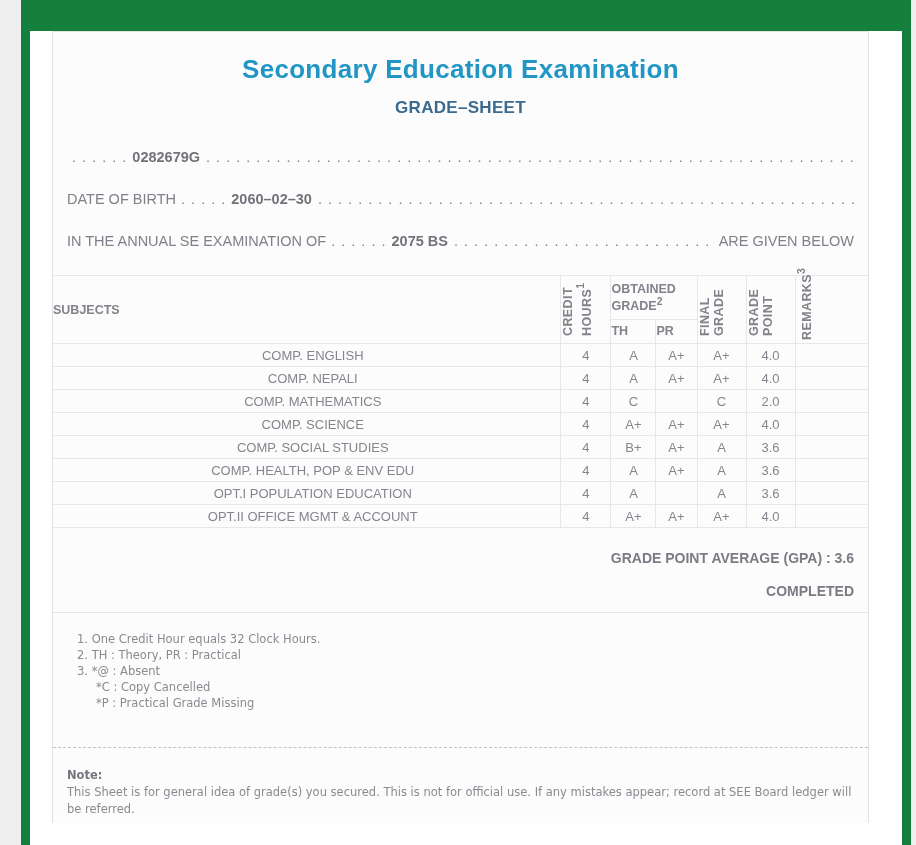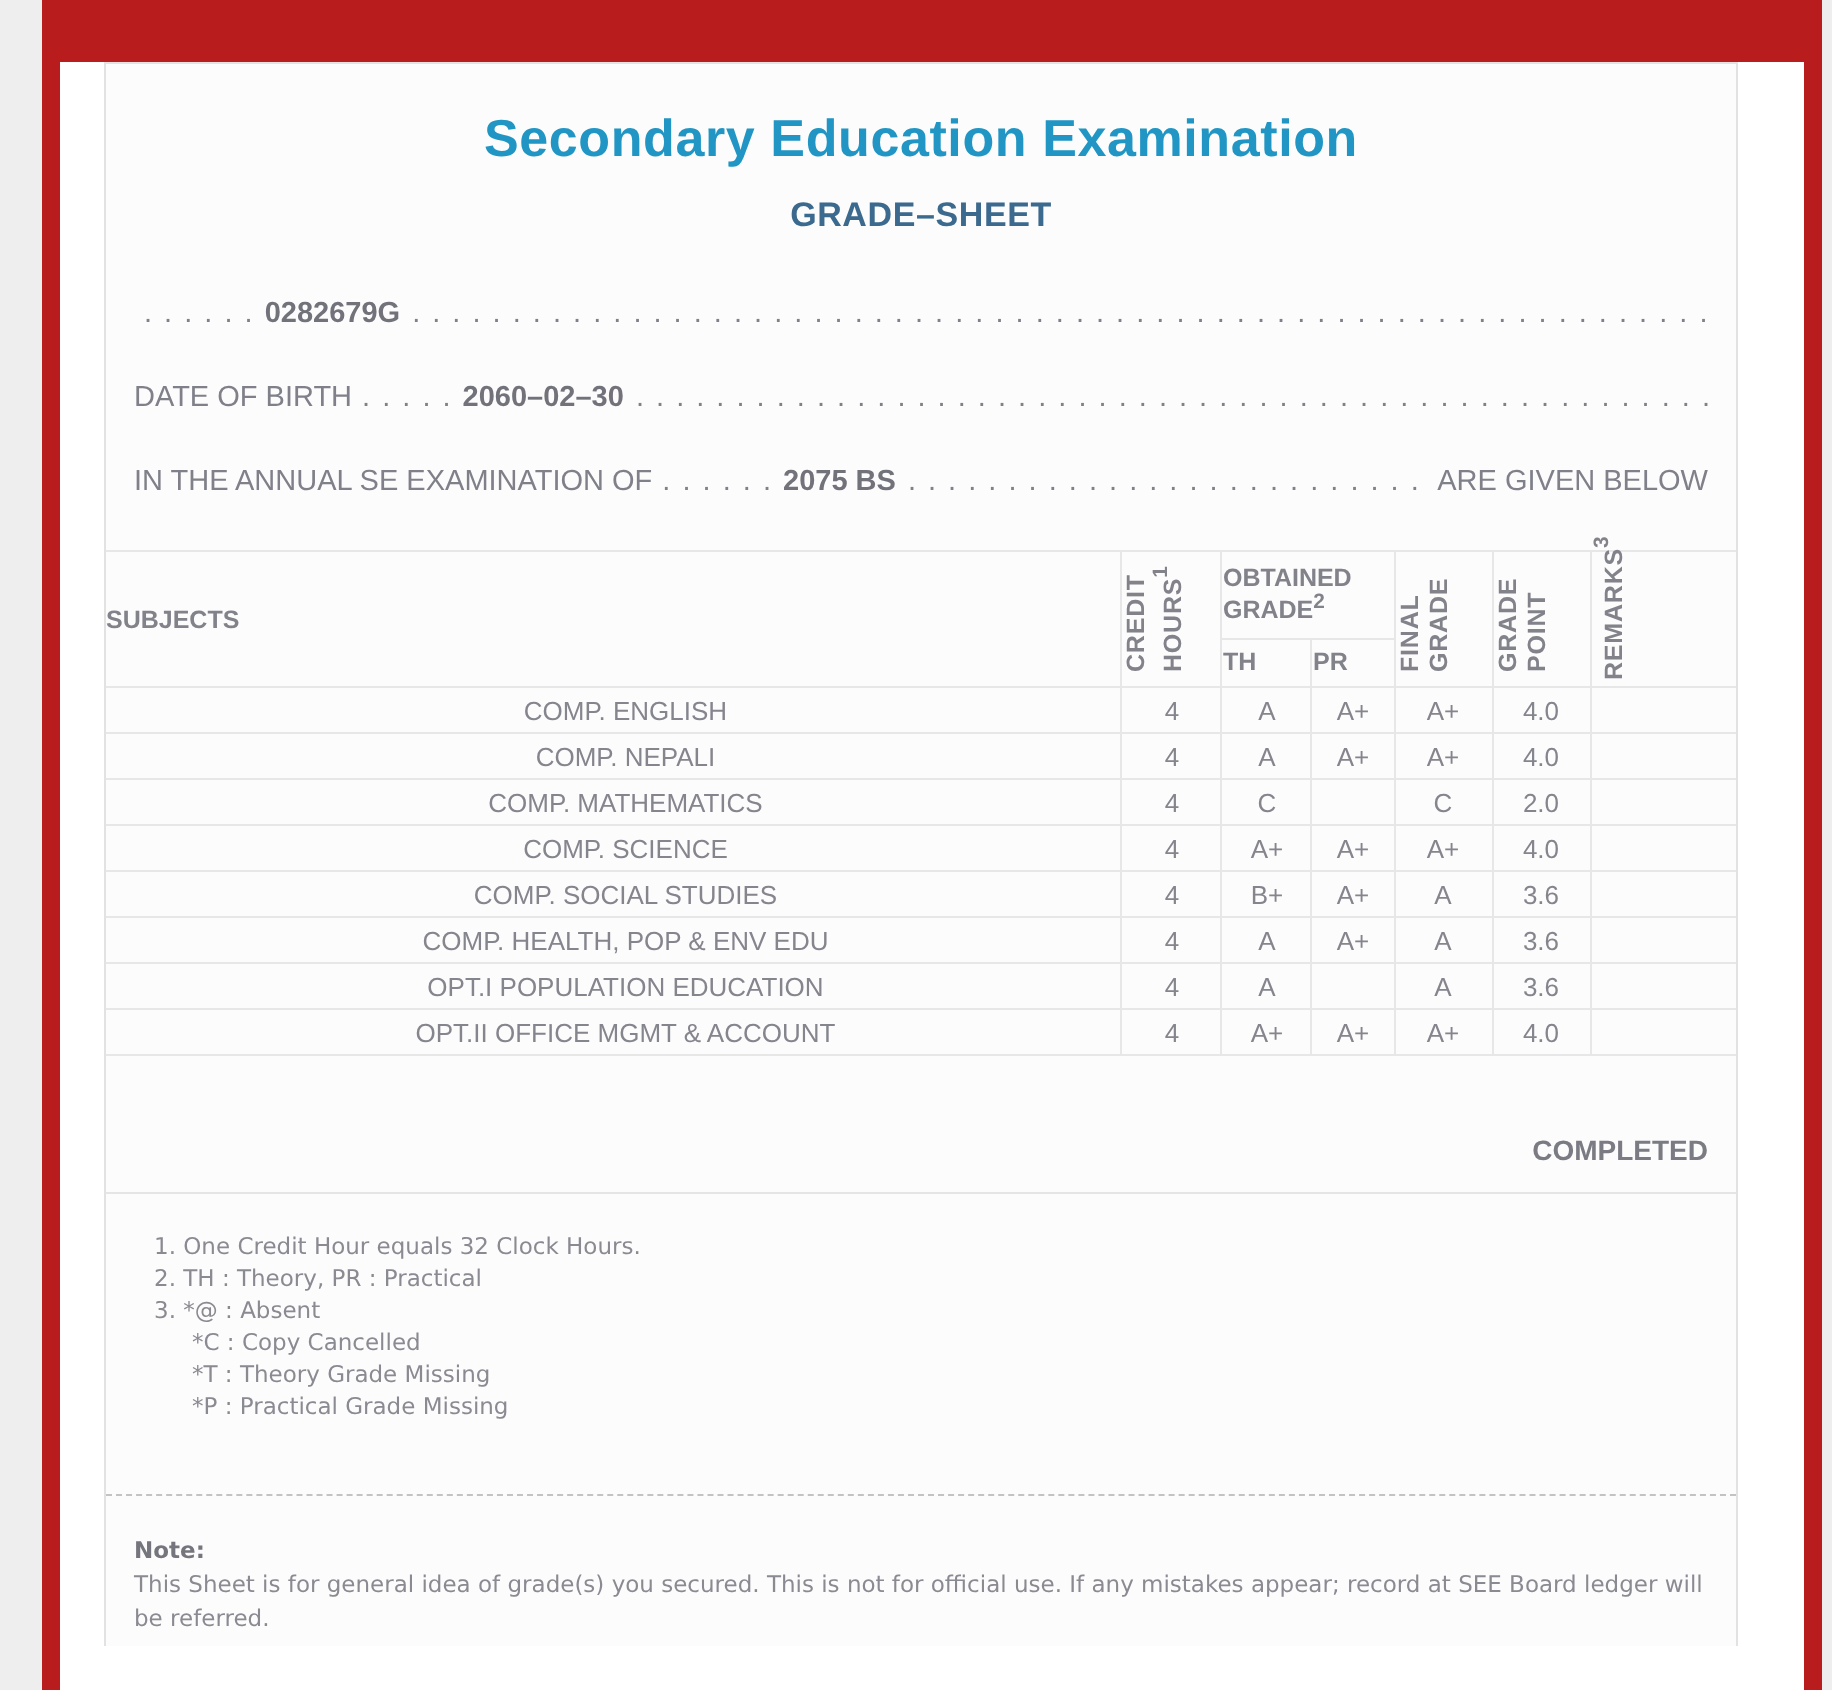--- a/index.html
+++ b/index.html
@@ -2,21 +2,21 @@
 <html><head>
 <meta charset="utf-8">
 <style>
   html,body{margin:0;padding:0;}
   body{
     width:916px;height:845px;background:#eeeeee;position:relative;overflow:hidden;
     font-family:"Liberation Sans",sans-serif;
   }
   .frame{
     position:absolute;left:21px;top:0;width:890px;height:845px;
-    background:#b91c1c;padding:9px 9px 0 9px;box-sizing:border-box;
+    background:#15803d;padding:9px 9px 0 9px;box-sizing:border-box;
   }
   .panel{background:#ffffff;width:100%;height:100%;box-sizing:border-box;}
   .sheet{
     position:relative;margin:22px 33px 0 22px;height:792px;box-sizing:border-box;
     background:#fcfcfc;border:1px solid #e2e2e2;border-bottom:none;overflow:hidden;
   }
   .title{
     margin:22px 0 0;text-align:center;font-size:26px;font-weight:bold;
     color:#2196c4;letter-spacing:0.3px;
   }
@@ -194,29 +194,29 @@
             <td>A+</td>
             <td>A+</td>
             <td>A+</td>
             <td>4.0</td>
             <td class="last-col"></td>
           </tr>
         </tbody>
       </table>
 
       <div class="summary">
+        <div class="gpa">GRADE POINT AVERAGE (GPA) : 3.6</div>
         <div class="status">COMPLETED</div>
       </div>
 
       <div class="footnotes">
         <div class="fn">1. One Credit Hour equals 32 Clock Hours.</div>
         <div class="fn">2. TH : Theory, PR : Practical</div>
         <div class="fn">3. *@ : Absent</div>
         <div class="fn indent">*C : Copy Cancelled</div>
-        <div class="fn indent">*T : Theory Grade Missing</div>
         <div class="fn indent">*P : Practical Grade Missing</div>
       </div>
 
       <hr class="sep">
 
       <div class="note">
         <div class="note-heading">Note:</div>
         <div class="note-body">This Sheet is for general idea of grade(s) you secured. This is not for official use. If any mistakes appear; record at SEE Board ledger will be referred.</div>
       </div>
 

